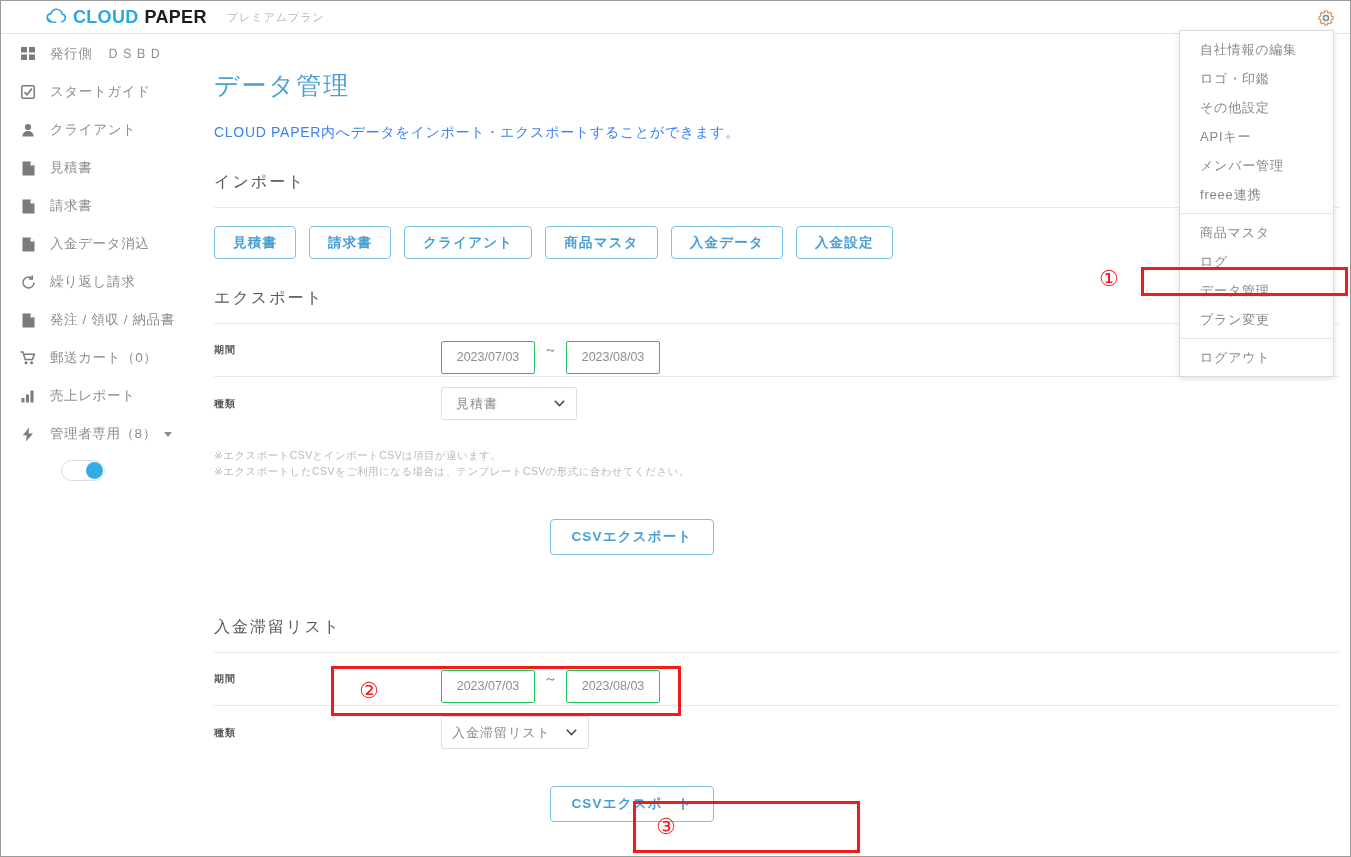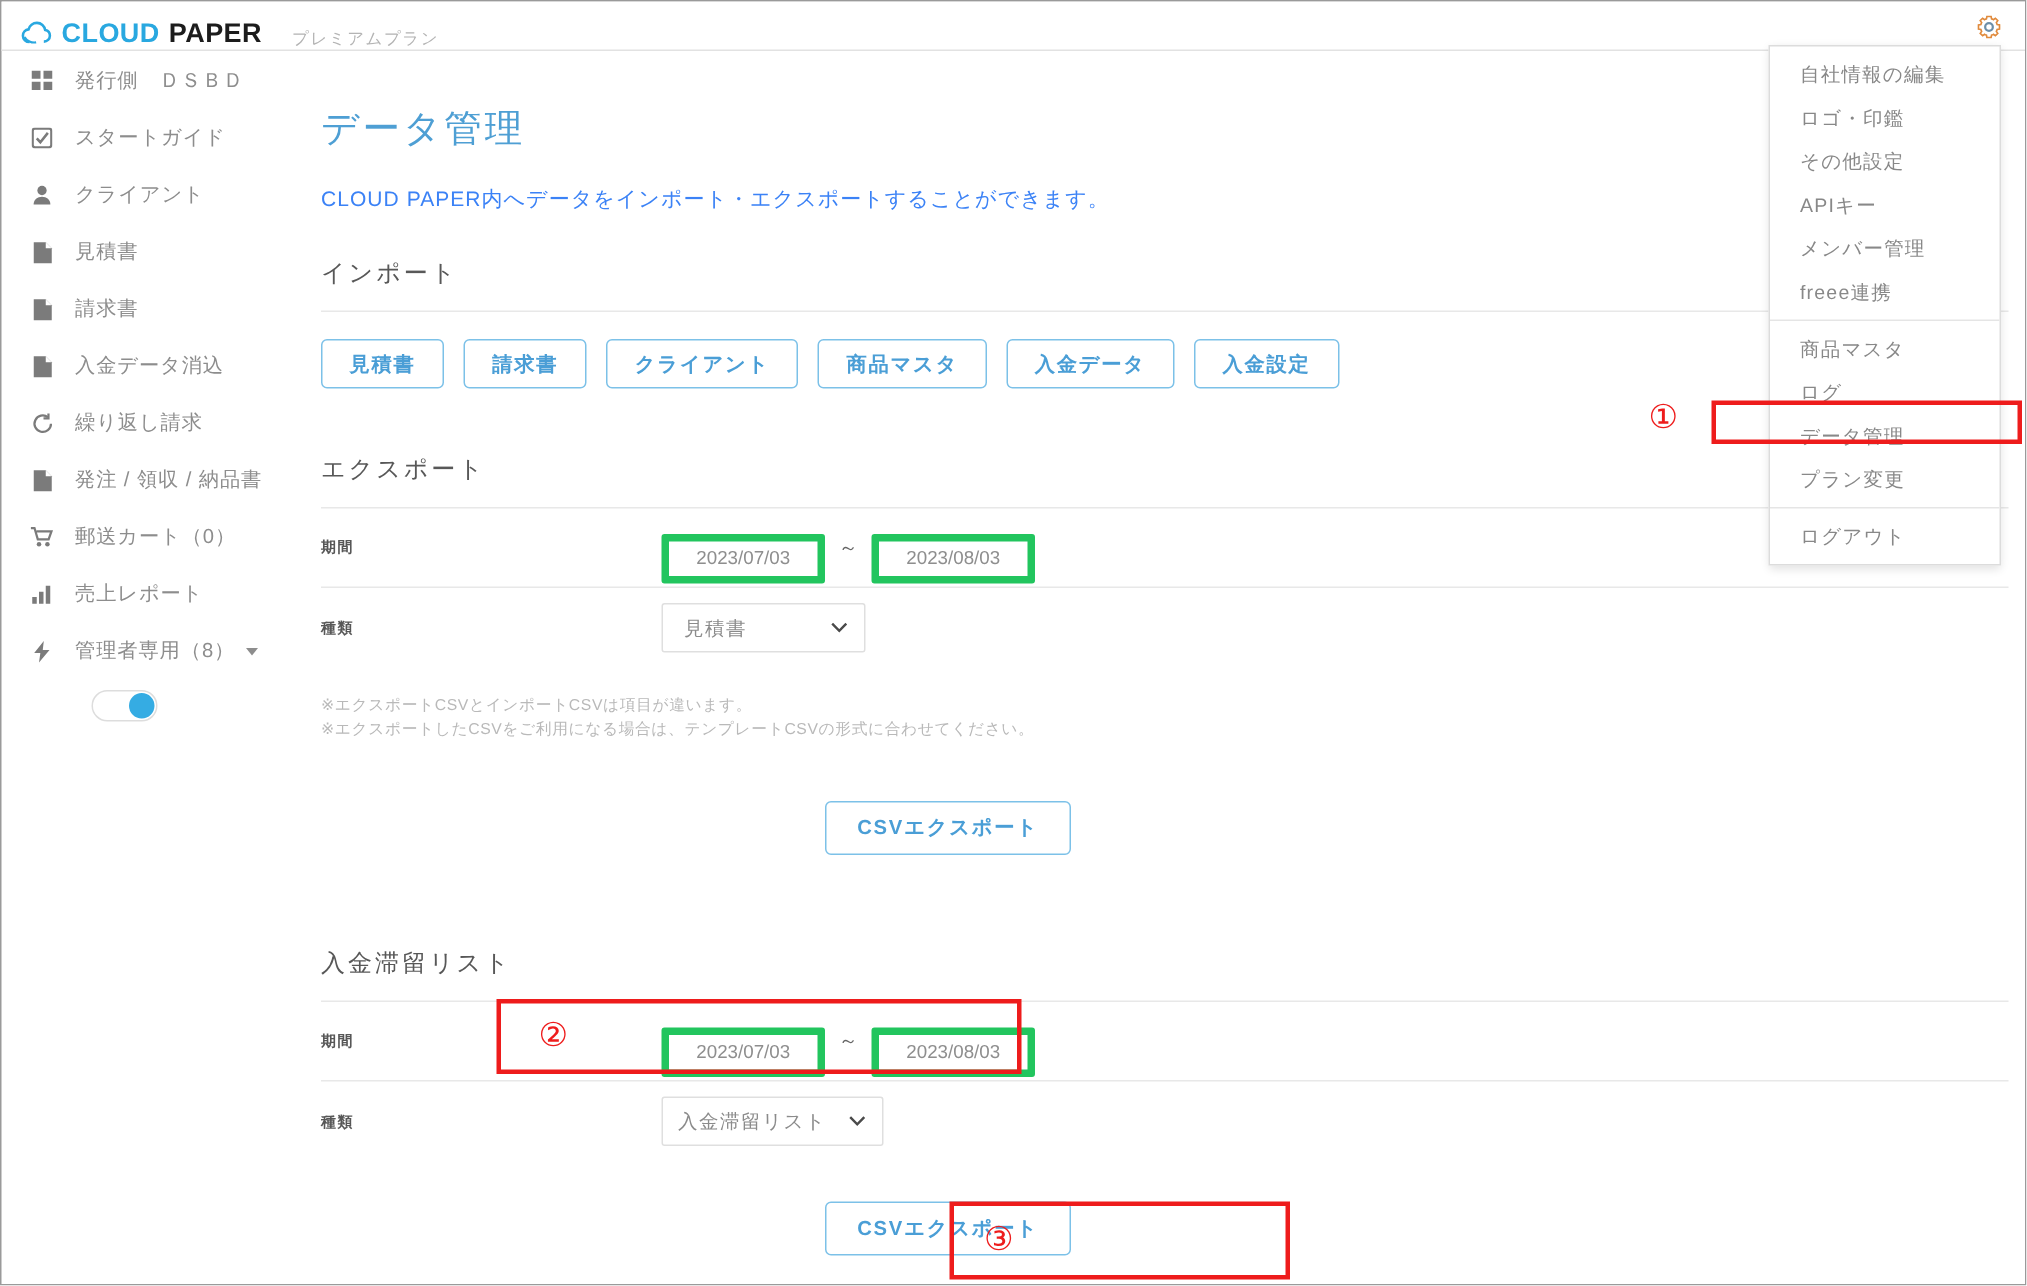--- a/index.html
+++ b/index.html
@@ -21,22 +21,23 @@
 
   
   #header {
     position: absolute;
     left: 0; top: 0;
     width: 1349px;
     height: 33px;
     background: #ffffff;
     border-bottom: 1px solid #e2e2e2;
     display: flex;
-    align-items: flex-end;
+    align-items: center;
     z-index: 5;
+    padding-left: 32px;
   }
   .logo-wrap {
     display: flex;
     align-items: center;
     margin-left: 12px;
     gap: 6px;
   }
   .logo-mark { width: 22px; height: 18px; display: block; }
   .logo-cloud { font-size: 18px; font-weight: bold; color: #29a8e0; letter-spacing: 0.3px; }
   .logo-paper { font-size: 18px; font-weight: bold; color: #1c1c1c; letter-spacing: 0.3px; }
@@ -182,23 +183,23 @@
   }
   .form-label {
     width: 227px;
     flex: 0 0 227px;
     font-size: 10px;
     color: #575757;
     font-weight: bold;
     letter-spacing: 1px;
   }
   .date-input {
-    width: 109px;
+    width: 94px;
     height: 33px;
-    border: 5px solid #22c55e;
+    border: 1px solid #22c55e;
     border-radius: 2px;
     background: #ffffff;
     color: #8e8e8e;
     font-size: 12.5px;
     text-align: center;
     font-family: "Liberation Sans", "DejaVu Sans", sans-serif;
     cursor: pointer;
     margin-top: 14px;
   }
   .tilde {
@@ -445,21 +446,21 @@
 
     <div id="import-buttons">
       <button class="outline-btn">見積書</button>
       <button class="outline-btn">請求書</button>
       <button class="outline-btn">クライアント</button>
       <button class="outline-btn">商品マスタ</button>
       <button class="outline-btn">入金データ</button>
       <button class="outline-btn">入金設定</button>
     </div>
 
-    <h2 class="section-title" style="margin-top:44px">エクスポート</h2>
+    <h2 class="section-title" style="margin-top:29px">エクスポート</h2>
     <div class="hr"></div>
 
     <div class="form-row">
       <span class="form-label">期間</span>
       <input class="date-input" type="text" readonly="" value="2023/07/03" style="">
       <span class="tilde">～</span>
       <input class="date-input" type="text" readonly="" value="2023/08/03" style="">
     </div>
 
     <div class="form-row" style="border-bottom:none">

